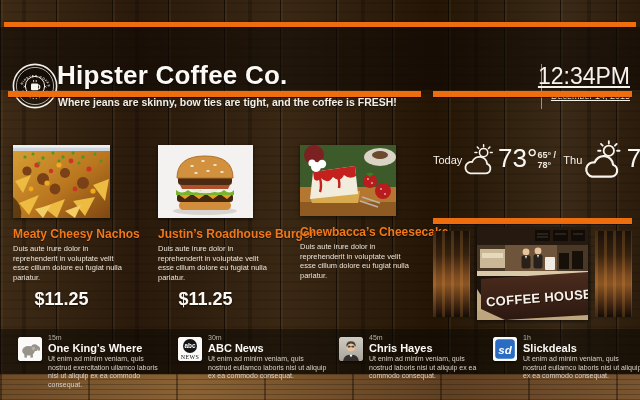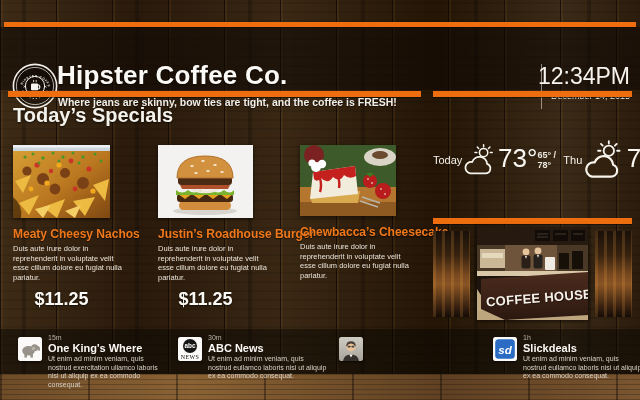--- a/index.html
+++ b/index.html
@@ -26,21 +26,21 @@
   .bar-weather{left:433px;top:91px;width:199px;height:6px;}
   .bar-gallery{left:433px;top:218px;width:199px;height:6px;}
 
   .header-band{position:absolute;left:0;top:27px;width:640px;height:63px;background:rgba(12,7,3,.55);}
   .badge{position:absolute;left:12px;top:36px;}
   .brand-title{position:absolute;left:57px;top:33px;font-size:26px;font-weight:700;letter-spacing:.2px;
     color:#fbf9f5;text-shadow:0 1px 2px rgba(0,0,0,.6);white-space:nowrap;}
   .brand-tagline{position:absolute;left:58px;top:69px;font-size:10.5px;font-weight:700;color:#f3efe8;
     text-shadow:0 1px 1px rgba(0,0,0,.6);white-space:nowrap;}
   .header-divider{position:absolute;left:541px;top:37px;width:1px;height:45px;background:rgba(240,235,228,.55);}
-  .clock{position:absolute;right:10px;top:36px;text-align:right;}
+  .clock{position:absolute;right:10px;top:36px;text-align:right;text-decoration:underline;}
   .clock-time{font-size:23px;font-weight:400;line-height:26px;color:#f7f4ef;}
   .clock-date{font-size:9px;margin-top:2px;color:#e9e4dc;}
 
   .specials-heading{position:absolute;left:13px;top:104px;font-size:20px;font-weight:700;
     text-shadow:0 1px 2px rgba(0,0,0,.7);}
 
   .card{position:absolute;top:145px;width:118px;}
   .card .photo{display:block;box-shadow:0 1px 4px rgba(0,0,0,.6);}
   .item-title{margin-top:9px;font-size:12px;font-weight:700;color:#f0781a;white-space:nowrap;
     text-shadow:0 1px 1px rgba(0,0,0,.6);}
@@ -103,21 +103,20 @@
     <div class="header-divider"></div>
     <div class="clock">
       <div class="clock-time">12:34PM</div>
       <div class="clock-date">December 14, 2015</div>
     </div>
   </div>
 
   <div class="orange-bar bar-specials"></div>
   <div class="orange-bar bar-weather"></div>
 
-  <h2 class="specials-heading" style="margin:0">Today’s Specials</h2>
 
   <div class="card" style="left:13px">
     <svg class="photo" width="97" height="73" viewBox="0 0 97 73">
       <defs>
           <linearGradient id="nb" x1="0" y1="0" x2="1" y2="1">
         <stop offset="0" stop-color="#d9a135"></stop>
             <stop offset="0.55" stop-color="#b9761f"></stop>
             <stop offset="1" stop-color="#7e4712"></stop>
       </linearGradient>
         </defs>
@@ -367,20 +366,25 @@
       <circle cx="12" cy="9.8" r="4.6" fill="#e9c29b"></circle>
       <path d="M7.2 9.4 q0-5.2 4.8-5.2 q4.8 0 4.8 5.2 l-1-0.4 q-0.9-2.6-3.8-2.6 q-2.9 0-3.8 2.6 z" fill="#4a4038"></path>
       <g fill="#2a2a2a" opacity="0.85">
           <rect x="8.7" y="8.8" width="2.7" height="1.8" rx="0.5"></rect>
           <rect x="12.6" y="8.8" width="2.7" height="1.8" rx="0.5"></rect>
           <rect x="11.4" y="9.3" width="1.2" height="0.6"></rect>
         </g>
       <path d="M4 24 q1.2-6.4 8-6.4 q6.8 0 8 6.4 z" fill="#35302b"></path>
       <polygon points="10.4,17.8 12,20.6 13.6,17.8 12,17.2" fill="#f2f2f0"></polygon>
     </svg>
+    <div class="n-body">
+      <div class="n-time">45m</div>
+      <div class="n-title">Chris Hayes</div>
+      <div class="n-text">Ut enim ad minim veniam, quis nostrud laboris nisi ut aliquip ex ea commodo consequat.</div>
+    </div>
   </div>
 
   <div class="news-item" style="left:493px">
     <svg class="n-icon" width="24" height="24" viewBox="0 0 24 24">
       <rect width="24" height="24" rx="1.5" fill="#fbfaf8"></rect>
       <rect x="2.2" y="2.2" width="19.6" height="19.6" rx="3.5" fill="#2a6cc4"></rect>
       <text x="12" y="16.6" text-anchor="middle" font-size="11.5" font-weight="700" font-style="italic" fill="#ffffff">sd</text>
     </svg>
     <div class="n-body">
       <div class="n-time">1h</div>

